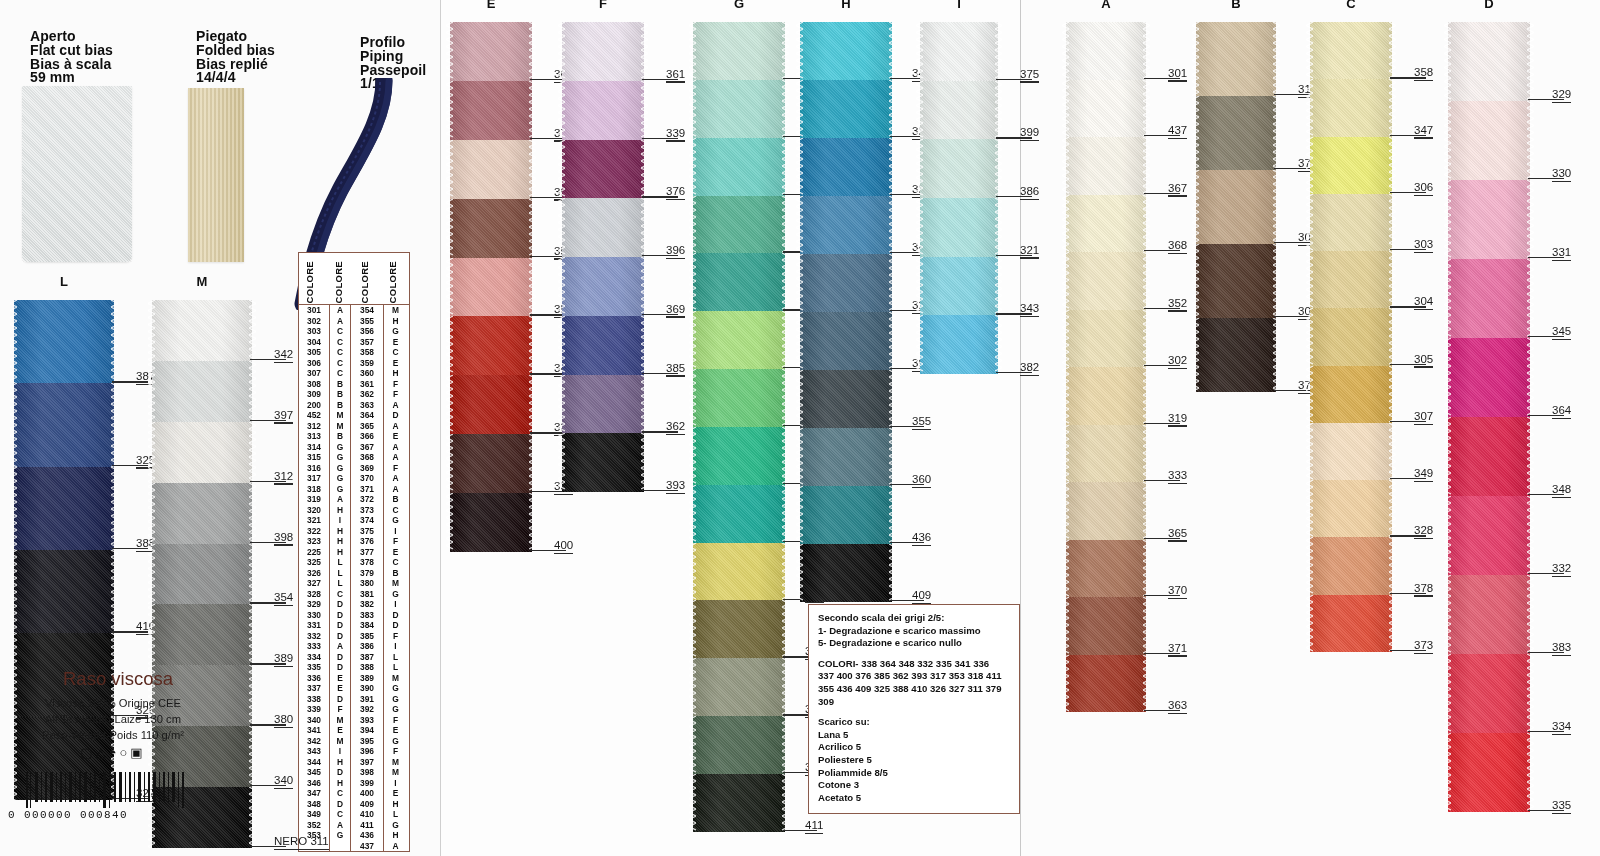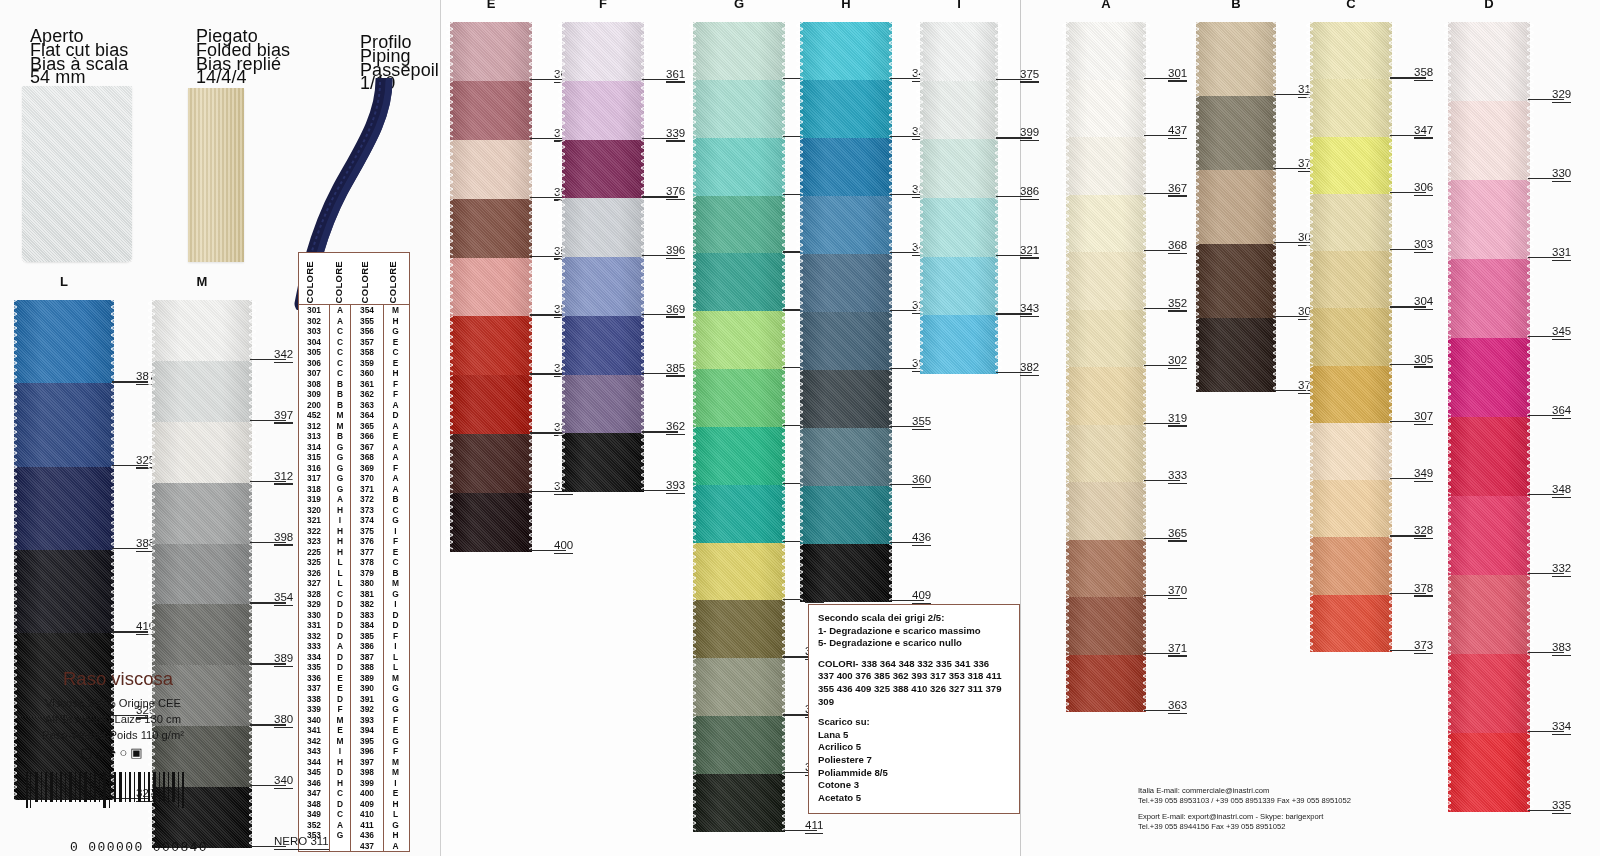--- a/index.html
+++ b/index.html
@@ -15,21 +15,21 @@
 
   
   .panel { position:absolute; top:0; bottom:0; }
   .panel-left   { left:0;    width:440px;  background:#fbfbfb; }
   .panel-mid    { left:440px;width:580px;  background:#fdfdfd;
                   border-left:1px solid #cfcfcf; }
   .panel-right  { left:1020px;width:580px; background:#fcfcfc;
                   border-left:1px solid #c8c8c8; }
 
   
-  .hdr { position:absolute; font-size:18px; font-weight:normal;
+  .hdr { position:absolute; font-size:14px; font-weight:bold;
          color:#0e0e0e; line-height:13.8px; letter-spacing:.1px; }
 
   
   .demo-flat {
     position:absolute; left:22px; top:86px; width:110px; height:176px;
     background:linear-gradient(180deg,#e4e7e7 0%,#dfe3e3 45%,#d9dddd 100%);
     border-radius:1px 1px 6px 6px;
     box-shadow:0 1px 2px rgba(0,0,0,.10);
   }
   .demo-flat:after{content:"";position:absolute;inset:0;
@@ -81,42 +81,42 @@
   .notes .gap{height:8px;}
 
   
   .prodtitle{position:absolute;left:18px;top:668px;width:200px;text-align:center;
              font-size:18.5px;color:#5b2a20;font-family:"Liberation Sans",sans-serif;}
   .prodline{position:absolute;left:0px;width:226px;text-align:center;
             font-size:11.2px;color:#1a1a1a;}
   .careicons{position:absolute;left:0;top:745px;width:226px;text-align:center;
              font-size:13px;letter-spacing:3px;color:#111;}
   .barcode{position:absolute;left:24px;top:772px;width:168px;height:36px;}
-  .barnum{position:absolute;left:8px;top:840px;width:200px;text-align:right;
-          font-size:13px;letter-spacing:1.4px;color:#111;font-family:"Liberation Mono",monospace;}
+  .barnum{position:absolute;left:8px;top:809px;width:200px;text-align:left;
+          font-size:11px;letter-spacing:1.4px;color:#111;font-family:"Liberation Mono",monospace;}
 
   
   .contact{position:absolute;left:1138px;top:786px;font-size:7.6px;color:#222;
            line-height:9.6px;}
   .contact .sp{height:7px;}
 </style>
 </head>
 <body>
 
 <div id="card">
 
   <div class="panel panel-left"></div>
   <div class="panel panel-mid"></div>
   <div class="panel panel-right"></div>
 
   <div class="hdr" style="left:30px;top:30px;">
     <div>Aperto</div>
     <div>Flat cut bias</div>
     <div>Bias à scala</div>
-    <div>54 mm</div>
+    <div>59 mm</div>
   </div>
   <div class="hdr" style="left:196px;top:30px;">
     <div>Piegato</div>
     <div>Folded bias</div>
     <div>Bias replié</div>
     <div>14/4/4</div>
   </div>
   <div class="hdr" style="left:360px;top:36px;">
     <div>Profilo</div>
     <div>Piping</div>
@@ -1621,21 +1621,21 @@
     <p>5- Degradazione e scarico nullo</p>
     <div class="gap"></div>
     <p>COLORI- 338 364 348 332 335 341 336</p>
     <p>337 400 376 385 362 393 317 353 318 411</p>
     <p>355 436 409 325 388 410 326 327 311 379</p>
     <p>309</p>
     <div class="gap"></div>
     <p>Scarico su:</p>
     <p>Lana 5</p>
     <p>Acrilico 5</p>
-    <p>Poliestere 7</p>
+    <p>Poliestere 5</p>
     <p>Poliammide 8/5</p>
     <p>Cotone 3</p>
     <p>Acetato 5</p>
   </div>
 
   <div class="prodtitle">Raso viscosa</div>
   <div class="prodline" style="top:697px;">Viscosa 100% Origine CEE</div>
   <div class="prodline" style="top:713px;">Alt Tes-Width-Laize 130 cm</div>
   <div class="prodline" style="top:729px;">Peso-Weight-Poids 110 g/m²</div>
 
@@ -1677,21 +1677,14 @@
         <rect x="139" y="0" width="2" height="30"></rect>
           <rect x="144" y="0" width="1" height="30"></rect>
         <rect x="148" y="0" width="3" height="30"></rect>
           <rect x="154" y="0" width="1" height="36"></rect>
         <rect x="158" y="0" width="2" height="36"></rect>
       </g>
     </svg>
   </div>
   <div class="barnum">0  000000  000840</div>
 
-  <div class="contact">
-    <div>Italia E-mail: commerciale@inastri.com</div>
-    <div>Tel.+39 055 8953103 / +39 055 8951339 Fax +39 055 8951052</div>
-    <div class="sp"></div>
-    <div>Export E-mail: export@inastri.com - Skype: barigexport</div>
-    <div>Tel.+39 055 8944156 Fax +39 055 8951052</div>
-  </div>
 
 </div>
 
 </body></html>

